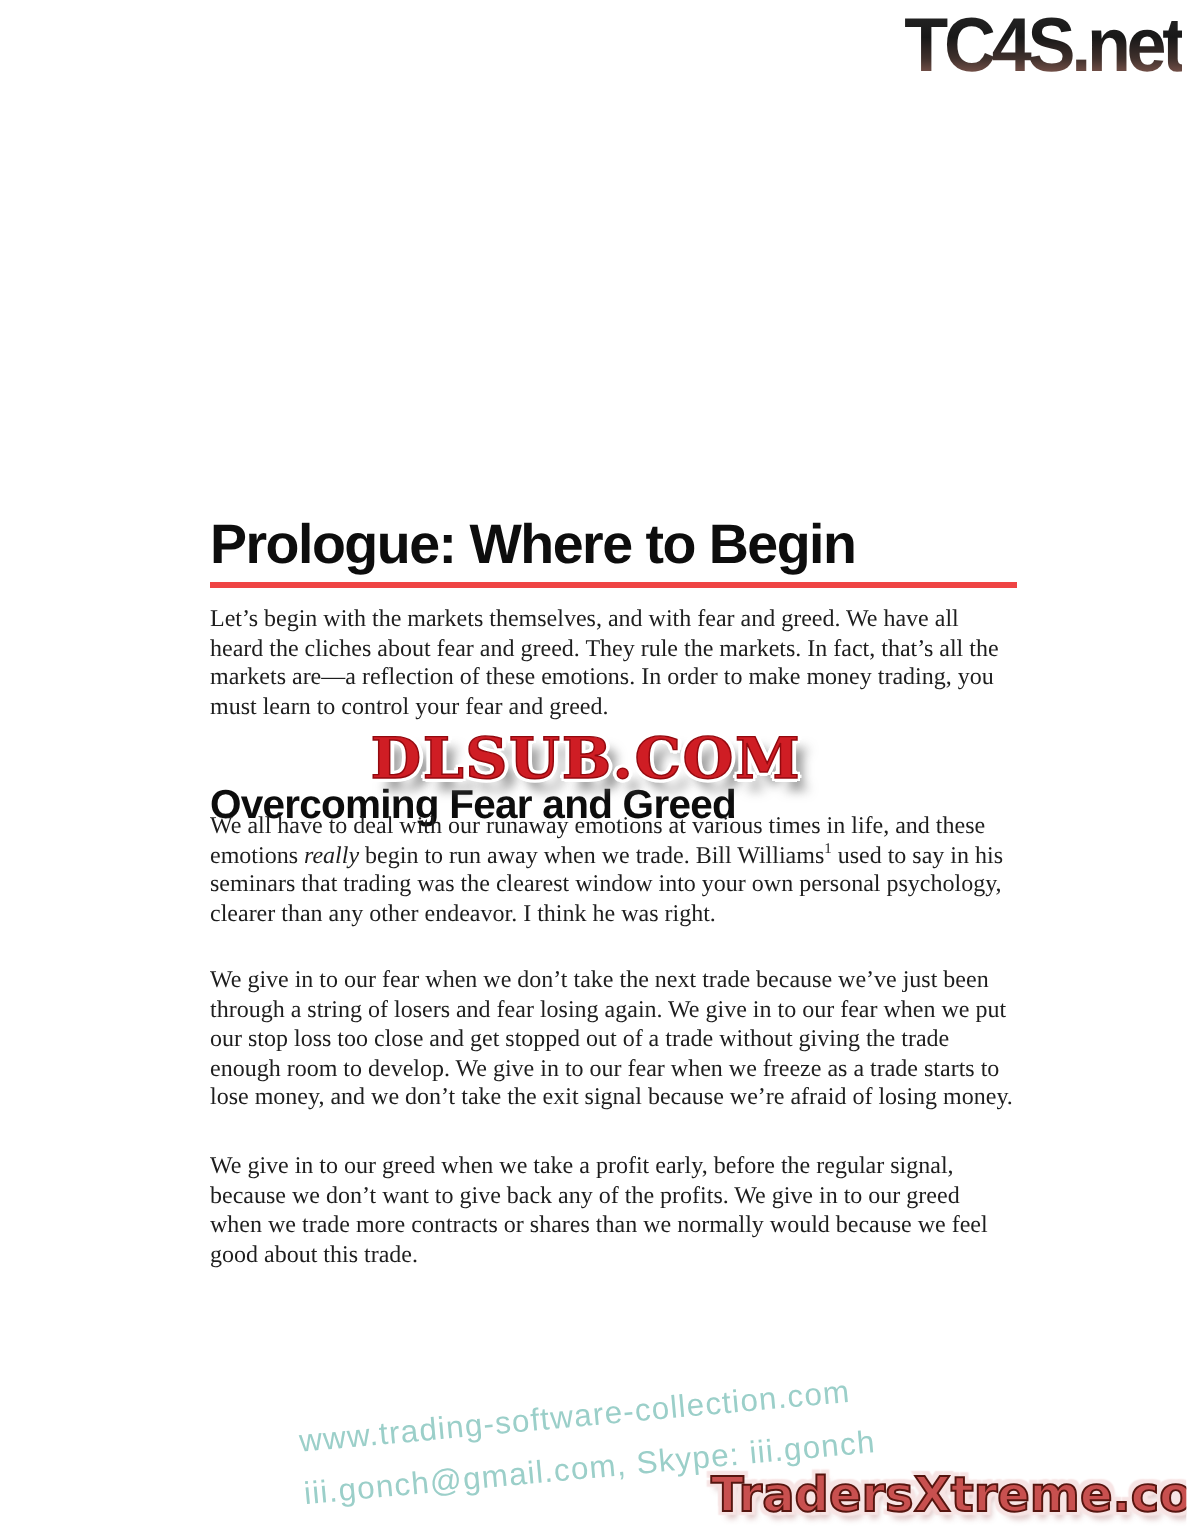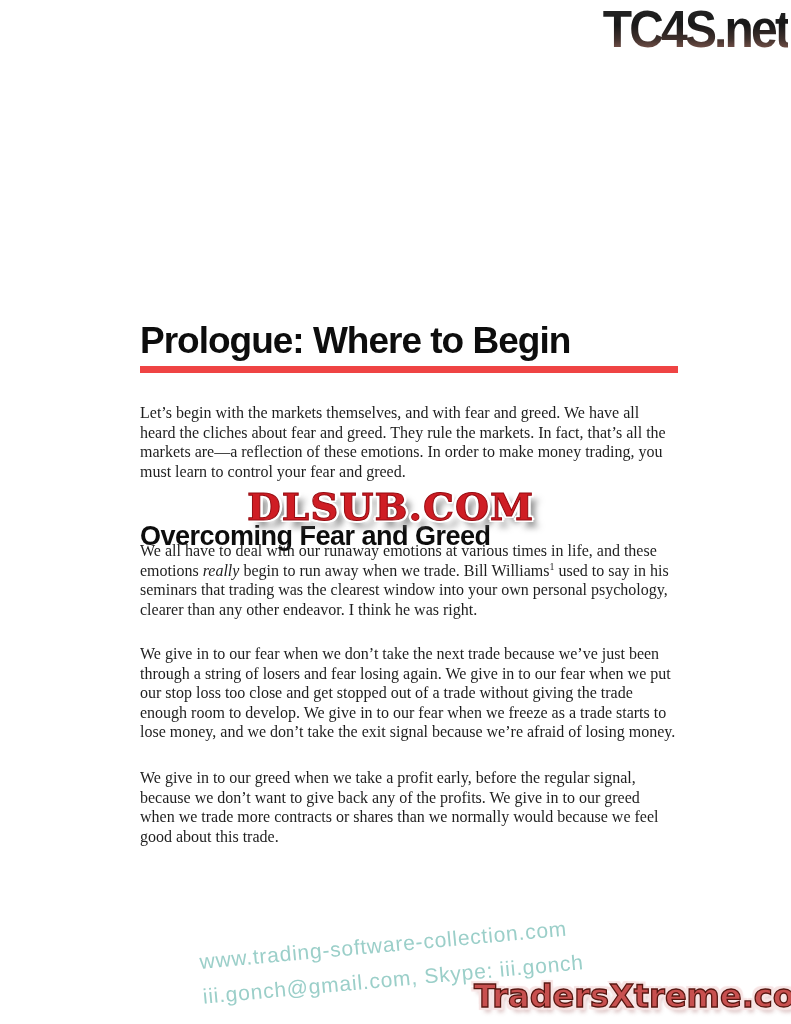--- a/index.html
+++ b/index.html
@@ -33,22 +33,22 @@
     color: transparent;
   }
 
   
   .col {
     position: absolute;
     left: 140px;
     width: 538px;
   }
   .chapter-title-block {
-    top: 322px;
-    border-bottom: 7px solid #ef4444;
+    top: 344px;
+    border-bottom: 4px solid #ef4444;
     padding-bottom: 7px;
   }
   .chapter-title {
     margin: 0;
     font-family: "Liberation Sans", sans-serif;
     font-weight: bold;
     font-size: 37px;
     letter-spacing: -1px;
     color: #0d0d0d;
     line-height: 1.0;

